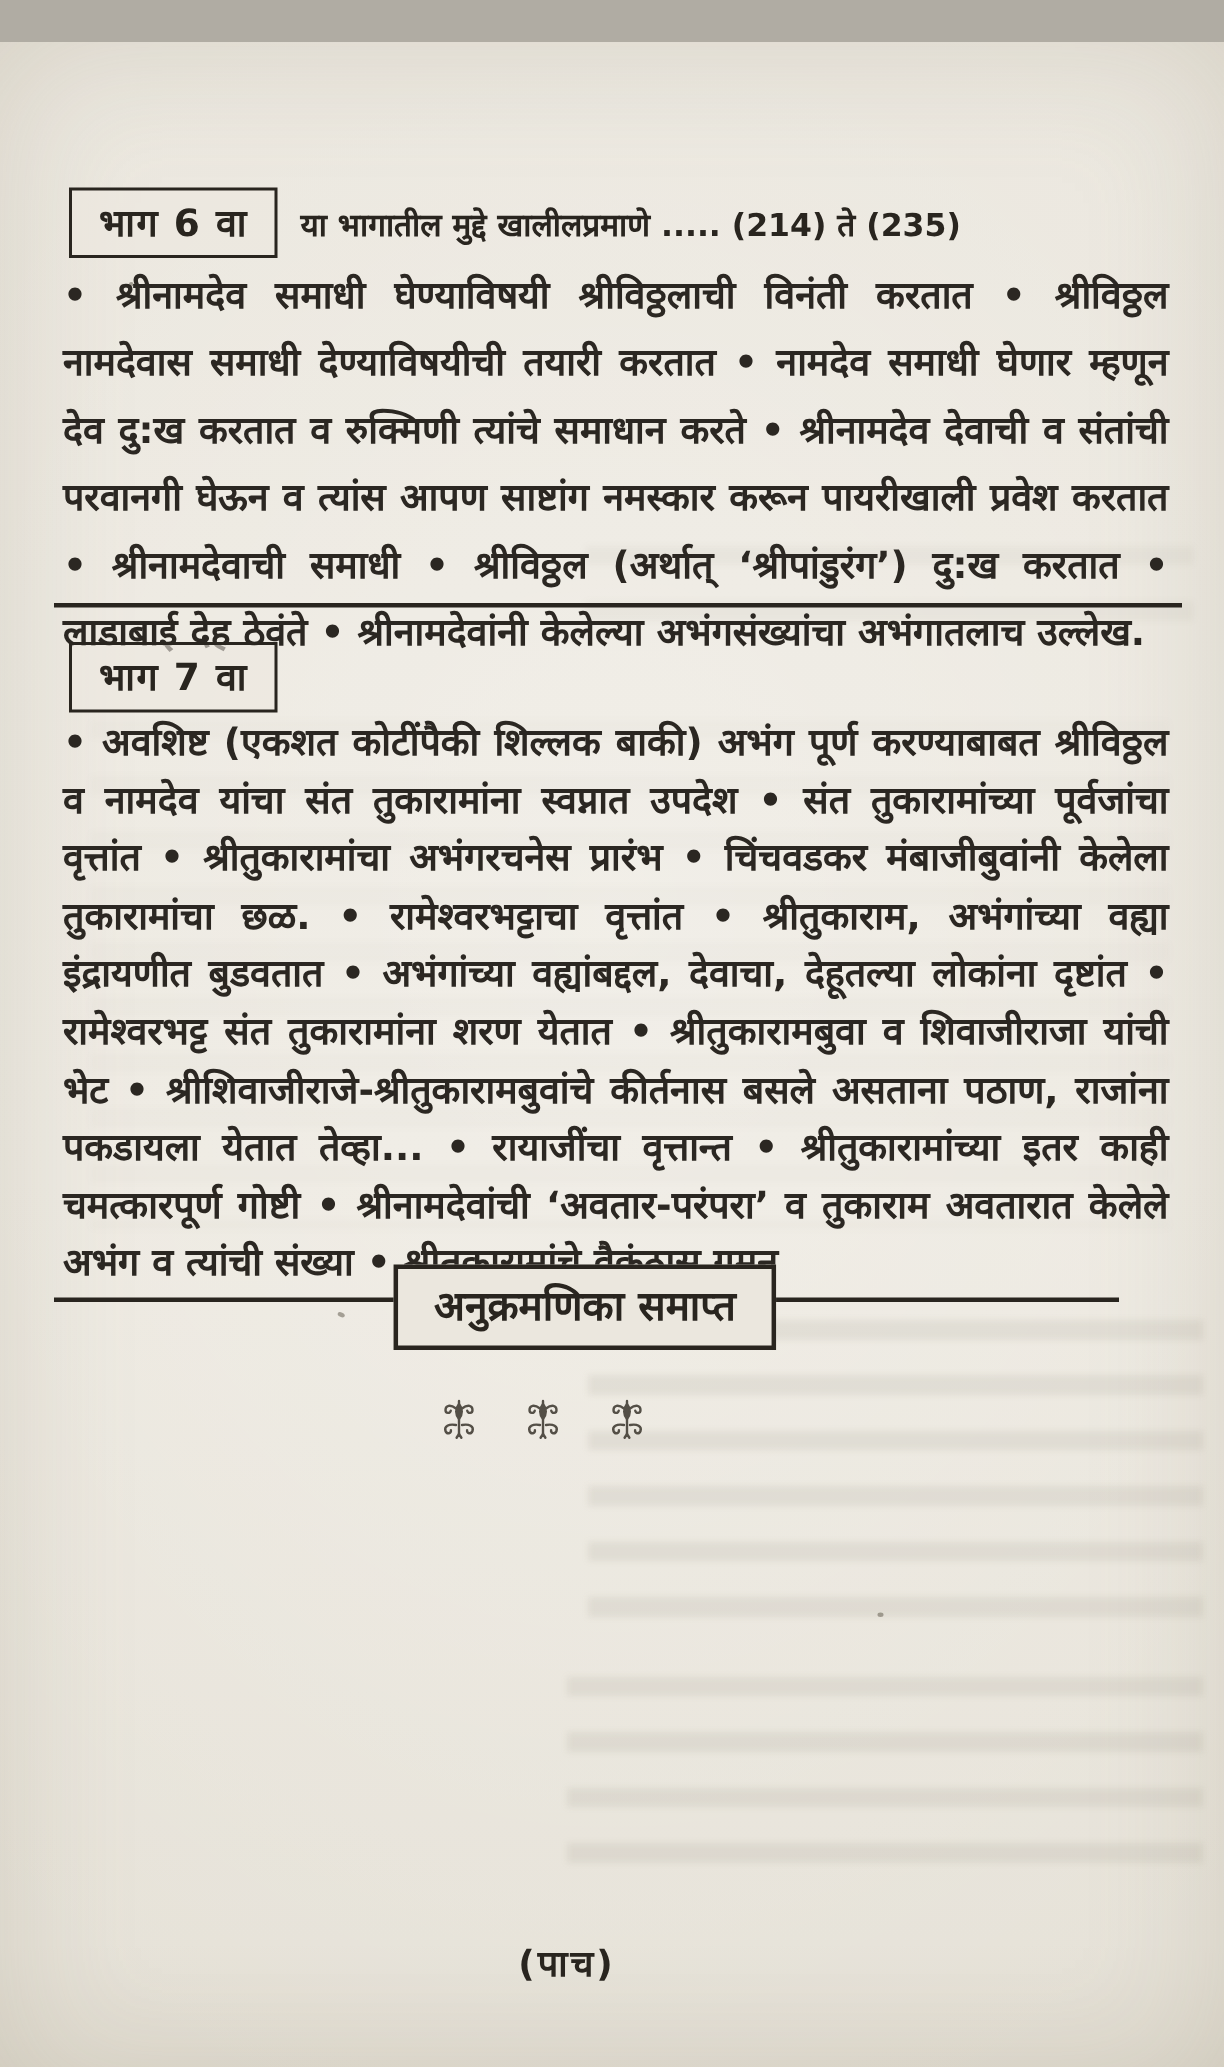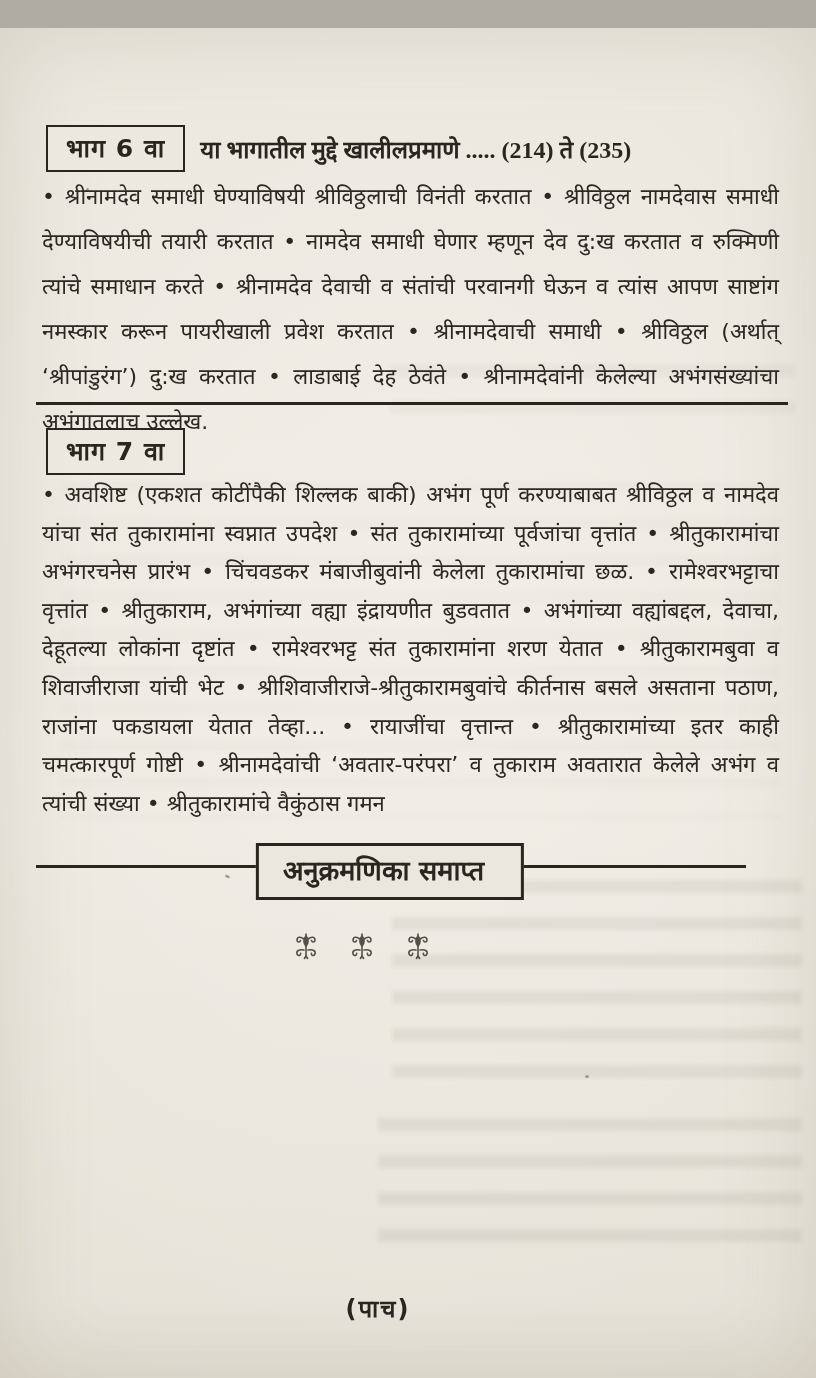--- a/index.html
+++ b/index.html
@@ -44,30 +44,29 @@
   }
   .part-box {
     border: 2.5px solid #29251f;
     padding: 3px 18px 6px 18px;
     font-size: 25px;
     font-weight: 700;
     letter-spacing: 1px;
     background: rgba(236,232,223,0.6);
   }
   .section-title {
-    font-size: 24px;
+    font-size: 21px;
     font-weight: 700;
-    font-family: Liberation Serif, serif;
   }
   .body-para {
     position: absolute;
     left: 42px;
     width: 737px;
-    font-size: 22px;
-    font-weight: 400;
+    font-size: 25px;
+    font-weight: 700;
     text-align: justify;
     color: #2b2722;
   }
   .para-6 { top: 146px; line-height: 45px; }
   .para-7 { top: 448px; line-height: 38.6px; }
 
   .divider-rule {
     position: absolute;
     top: 374px; left: 36px;
     width: 752px; height: 3px;
@@ -79,21 +78,21 @@
     width: 710px; height: 3px;
     background: #29251f;
   }
   .end-box {
     position: absolute;
     top: 815px; left: 50%;
     transform: translateX(-50%);
     margin-left: -18px;
     border: 3px solid #29251f;
     background: #ebe7de;
-    padding: 5px 37px 9px 24px;
+    padding: 5px 24px 9px 24px;
     font-size: 27px;
     font-weight: 700;
     white-space: nowrap;
   }
   .ornaments {
     position: absolute;
     top: 903px; left: 50%;
     transform: translateX(-50%);
     margin-left: -46px;
     display: flex;

